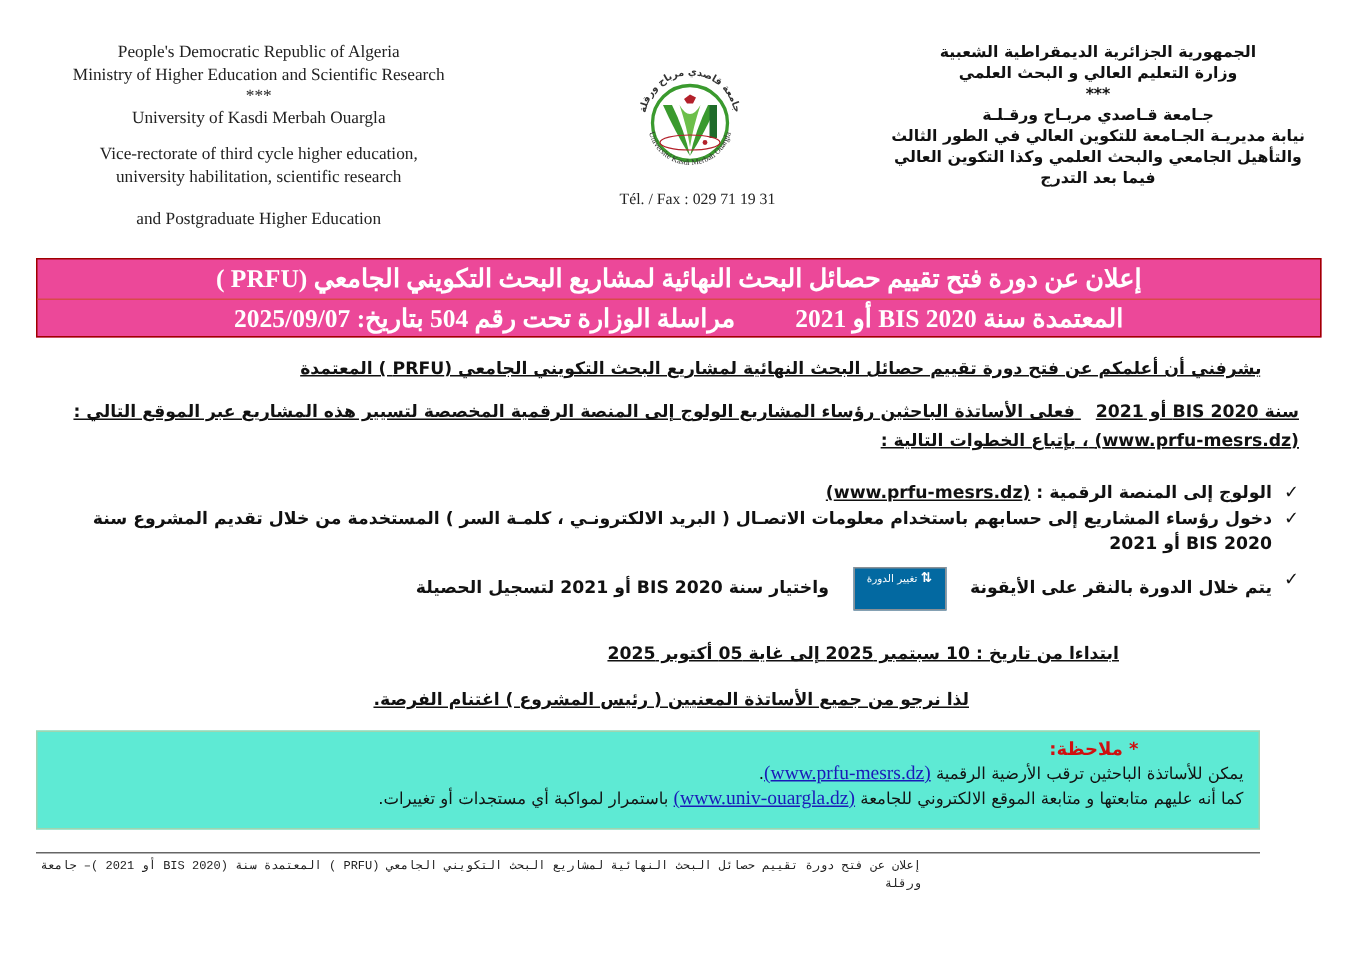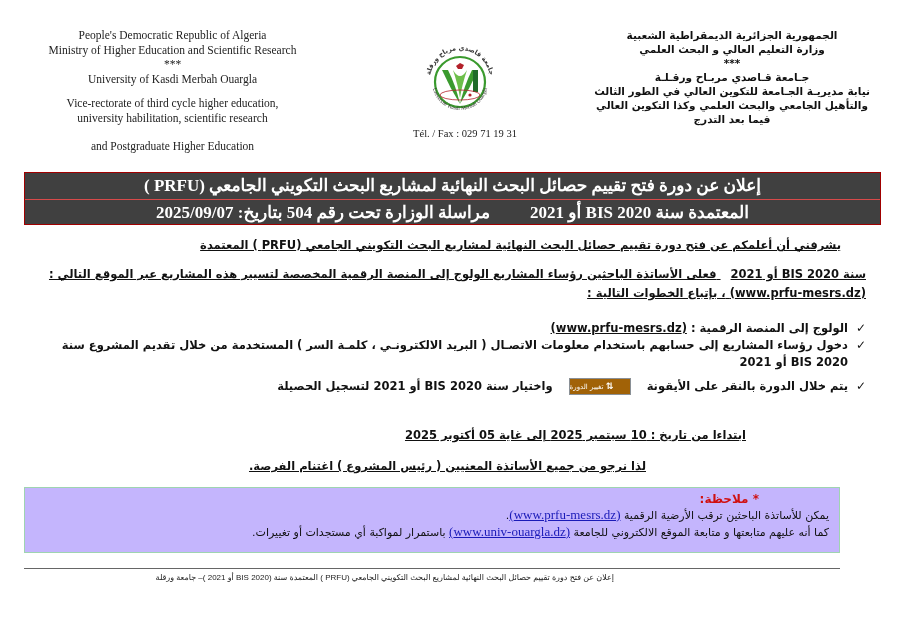--- a/index.html
+++ b/index.html
@@ -20,21 +20,21 @@
   }
 
   .logo { position: absolute; left: 420px; top: 40px; width: 80px; height: 80px; }
   .contact {
     position: absolute; left: 360px; top: 126px; width: 210px;
     text-align: center; font-family: "Liberation Serif", serif; font-size: 10.5px; line-height: 15px; color: #222;
   }
 
   .banner {
     position: absolute; left: 24px; top: 172px; width: 857px; height: 53px;
-    background: #404040; border: 1px solid #a00000;
+    background: #ec4899; border: 1px solid #a00000;
     direction: rtl; text-align: center; color: #fff;
     font-family: "Liberation Serif", serif; font-weight: bold; font-size: 17px; line-height: 24px;
   }
   .banner .row { height: 26px; padding-top: 1px; }
   .banner .row + .row { border-top: 1px solid #d84a4a; }
   .banner .spacer { display: inline-block; width: 40px; }
 
   .body-text {
     position: absolute; left: 40px; width: 826px; direction: rtl;
     font-family: "DejaVu Sans", sans-serif; font-weight: bold; font-size: 11.5px; color: #111; text-decoration: underline;
@@ -43,42 +43,42 @@
   .p2 { top: 265px; text-align: right; line-height: 19px; }
   .p2 .sp { display: inline-block; width: 10px; }
   .link-u { text-decoration: underline; }
 
   .checks { position: absolute; left: 40px; top: 320px; width: 826px; direction: rtl;
     font-family: "DejaVu Sans", sans-serif; font-weight: bold; font-size: 11.5px; line-height: 17px; }
   .check-item { position: relative; padding-right: 18px; }
   .check-item .tick { position: absolute; right: 0; top: 0; font-weight: normal; font-size: 12px; }
   .check-item.c3 { margin-top: 7px; }
   .cycle-btn {
-    display: inline-block; vertical-align: middle; width: 62px; height: 17px; margin: 0 12px;
-    background: #a16207; border: 1px solid #8a9096; color: #fff; font-size: 7px; font-weight: normal;
-    line-height: 15px; text-align: left; direction: rtl;
+    display: inline-block; vertical-align: middle; width: 62px; height: 29px; margin: 0 12px;
+    background: #0369a1; border: 1px solid #8a9096; color: #fff; font-size: 7px; font-weight: normal;
+    line-height: 15px; text-align: center; direction: rtl;
   }
   .cycle-btn .arr { font-weight: bold; font-size: 9px; }
 
   .p3 { top: 428px; text-align: right; padding-right: 120px; }
   .p4 { top: 459px; text-align: right; padding-right: 220px; }
 
   .note {
     position: absolute; left: 24px; top: 487px; width: 816px; height: 66px;
-    background: #c4b5fd; border: 1px solid #9fd4b0; direction: rtl;
+    background: #5eead4; border: 1px solid #9fd4b0; direction: rtl;
     font-family: "DejaVu Sans", sans-serif; font-size: 11px; line-height: 16px; color: #111;
     padding: 3px 10px 0 10px;
   }
   .note .title { color: #d01010; font-weight: bold; font-size: 12px; padding-right: 70px; }
   .note a { color: #1a1ab8; text-decoration: underline; font-family: "Liberation Serif", serif; font-size: 13px; }
 
   .footer-rule { position: absolute; left: 24px; top: 568px; width: 816px; border-top: 1px solid #666; }
   .footer {
     position: absolute; left: 24px; top: 572px; width: 590px; direction: rtl; text-align: right;
-    font-family: Liberation Sans, sans-serif; font-size: 8px; line-height: 12px; color: #222;
+    font-family: Liberation Mono, monospace; font-size: 8px; line-height: 12px; color: #222;
   }
 </style>
 </head>
 <body>
 
 <div class="hdr-left">
   <div>People's Democratic Republic of Algeria</div>
   <div>Ministry of Higher Education and Scientific Research</div>
   <div>***</div>
   <div>University of Kasdi Merbah Ouargla</div>

